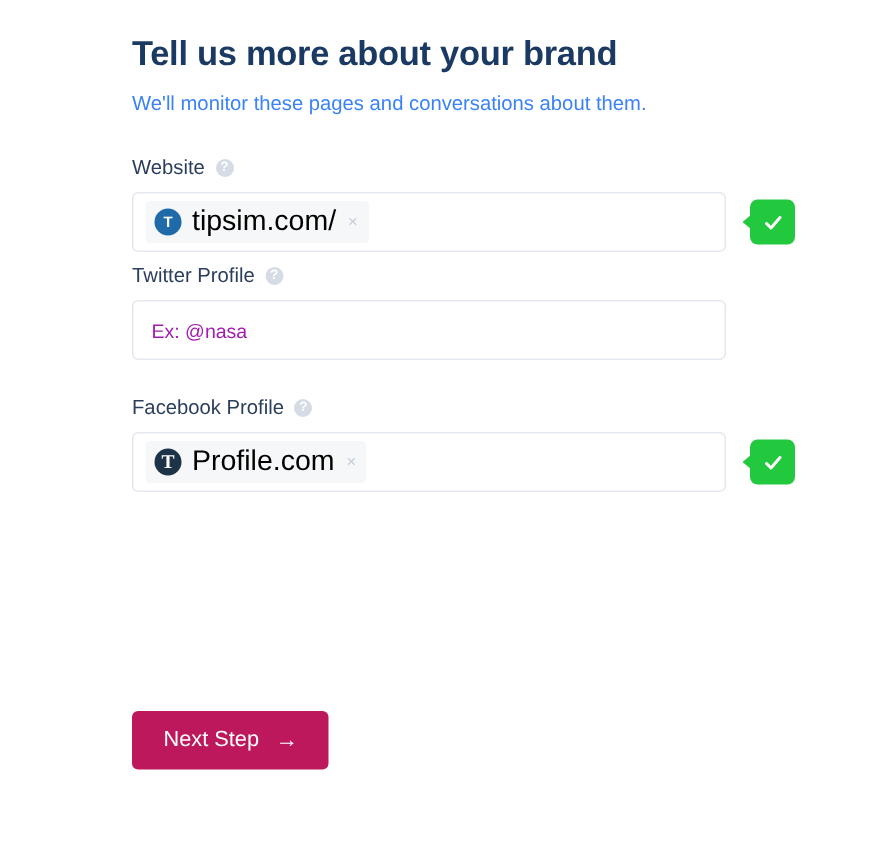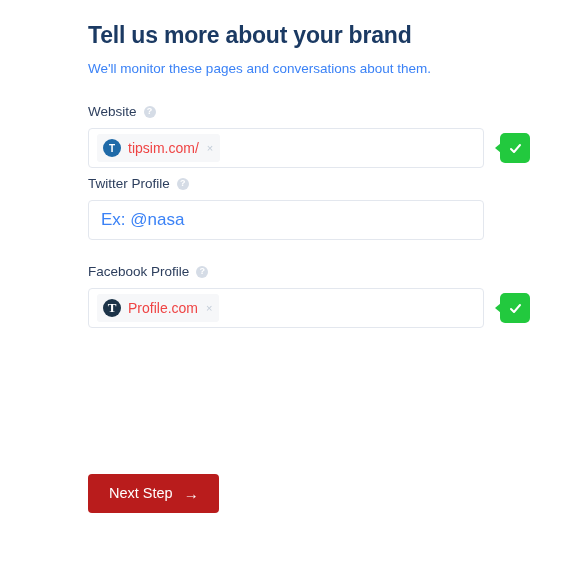--- a/index.html
+++ b/index.html
@@ -75,22 +75,22 @@
     border: 1px solid #e3e7ee;
     border-radius: 4px;
     background: #ffffff;
     display: flex;
     align-items: center;
     padding: 4px 8px;
     cursor: text;
   }
 
   .placeholder {
-    font-size: 17px;
-    color: #3b82f6;
+    font-size: 13px;
+    color: #a21caf;
     padding-left: 4px;
   }
 
   .chip {
     display: inline-flex;
     align-items: center;
     background: #f6f7f9;
     border-radius: 3px;
     height: 28px;
     padding: 0 7px 0 6px;
@@ -104,22 +104,22 @@
     align-items: center;
     justify-content: center;
     color: #ffffff;
     font-size: 10px;
     font-weight: bold;
     flex: none;
   }
   .chip-avatar.site { background: #1f6aa8; font-family: "Liberation Sans", sans-serif; }
   .chip-avatar.fb   { background: #1c3348; font-family: "Liberation Serif", serif; font-size: 13px; }
   .chip-label {
-    font-size: 14px;
-    color: #ef4444;
+    font-size: 19px;
+    color: #000000;
     white-space: nowrap;
   }
   .chip-remove {
     font-size: 11px;
     color: #c2ccd8;
     cursor: pointer;
     line-height: 1;
     padding-left: 1px;
   }
 
@@ -146,21 +146,21 @@
     border-bottom: 5px solid transparent;
     border-right: 6px solid #22c93e;
   }
   .valid-badge svg { display: block; }
 
   .next-step-button {
     margin-top: 146px;
     display: inline-flex;
     align-items: center;
     gap: 11px;
-    background: #b91c1c;
+    background: #be185d;
     border: none;
     border-radius: 4px;
     color: #ffffff;
     font-size: 14.5px;
     font-family: "Liberation Sans", sans-serif;
     padding: 11px 20px 12px 21px;
     cursor: pointer;
   }
   .next-step-arrow { font-size: 15px; line-height: 1; }
 </style>

